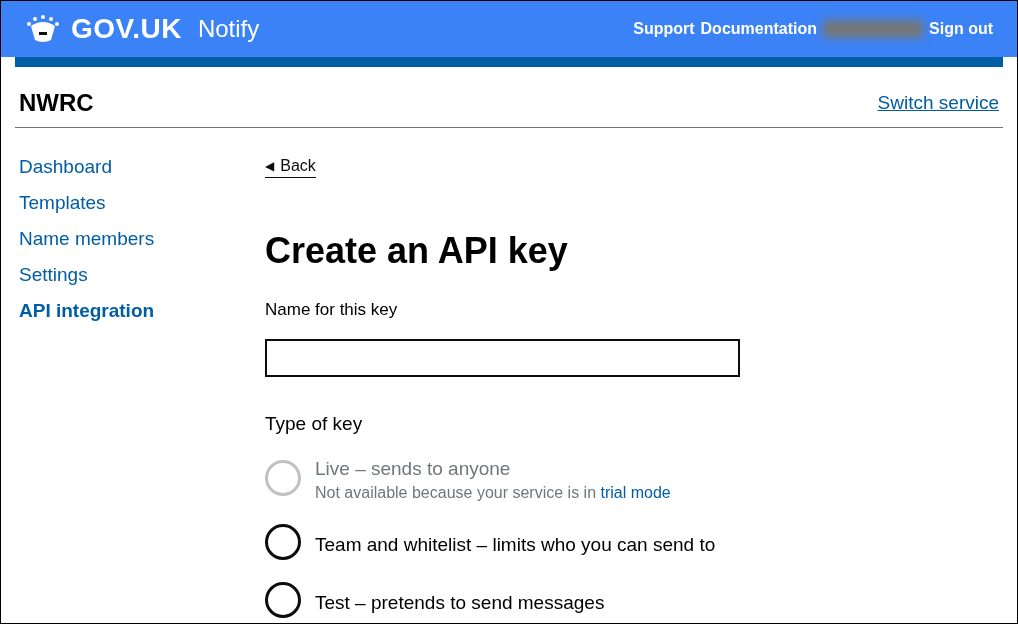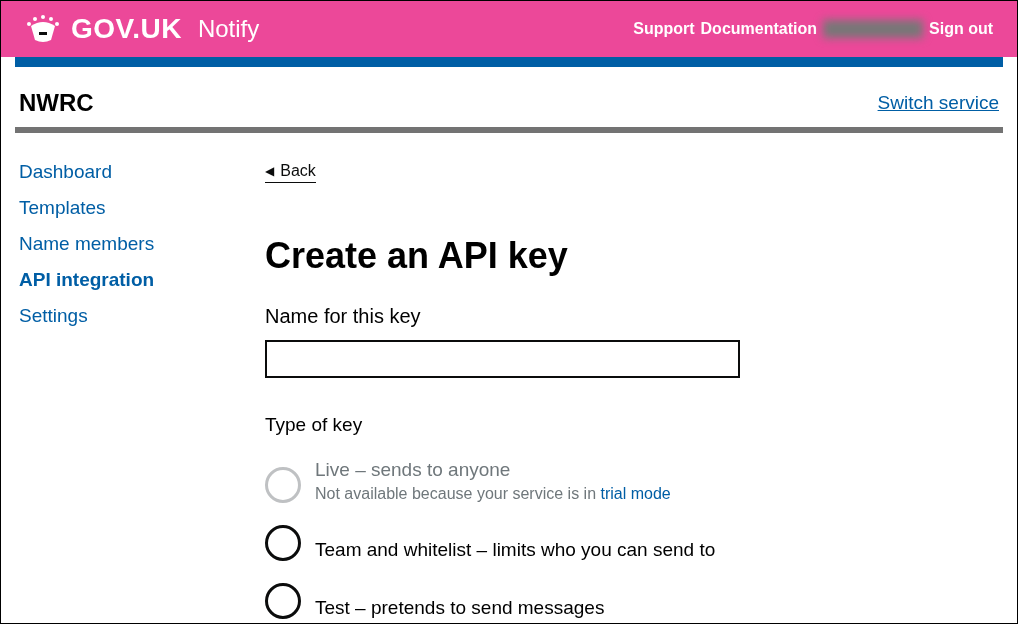--- a/index.html
+++ b/index.html
@@ -8,21 +8,21 @@
       box-sizing: border-box;
     }
     body {
       font-family: "Helvetica Neue", Arial, sans-serif;
       background: #fff;
       width: 1018px;
       height: 624px;
       border: 1px solid #000;
     }
     .header {
-      background: #ec4899;
+      background: #3b82f6;
       color: #fff;
       display: flex;
       justify-content: space-between;
       align-items: center;
       padding: 12px 24px;
     }
     .header-left {
       display: flex;
       align-items: center;
       gap: 10px;
@@ -68,21 +68,21 @@
     }
     .content-wrapper {
       padding: 0 14px;
       background: #fff;
     }
     .service-bar {
       display: flex;
       justify-content: space-between;
       align-items: center;
       padding: 22px 4px 10px 4px;
-      border-bottom: 6px solid #737373;
+      border-bottom: 1px solid #737373;
     }
     .service-name {
       font-size: 24px;
       font-weight: bold;
     }
     .switch-link {
       color: #005ea5;
       text-decoration: underline;
       font-size: 19px;
       cursor: pointer;
@@ -125,39 +125,39 @@
       margin-right: 6px;
       font-size: 12px;
     }
     .page-title {
       font-size: 36px;
       font-weight: bold;
       margin-bottom: 28px;
       margin-top: 32px;
     }
     .form-label {
-      font-size: 20px;
+      font-size: 17px;
       display: block;
-      margin-bottom: 12px;
+      margin-bottom: 19px;
     }
     .text-input {
       width: 475px;
       height: 38px;
       border: 2px solid #0b0c0c;
       font-size: 19px;
       padding: 5px;
       margin-bottom: 36px;
     }
     .fieldset-label {
       font-size: 19px;
       margin-bottom: 18px;
     }
     .radio-row {
       display: flex;
-      align-items: flex-end;
+      align-items: center;
       margin-bottom: 22px;
     }
     .radio-circle {
       width: 36px;
       height: 36px;
       border: 3px solid #0b0c0c;
       border-radius: 50%;
       flex-shrink: 0;
       margin-right: 14px;
       cursor: pointer;
@@ -223,22 +223,22 @@
   <div class="service-bar">
     <div class="service-name">NWRC</div>
     <a class="switch-link">Switch service</a>
   </div>
 
   <div class="main-area">
     <nav class="sidebar">
       <a class="sidebar-item">Dashboard</a>
       <a class="sidebar-item">Templates</a>
       <a class="sidebar-item">Name members</a>
+      <a class="sidebar-item">Settings</a>
       <a class="sidebar-item active">API integration</a>
-      <a class="sidebar-item">Settings</a>
     </nav>
 
     <div class="main-content">
       <a class="back-link">
         <span class="back-caret">◀</span>
         <span>Back</span>
       </a>
 
       <h1 class="page-title">Create an API key</h1>
 

